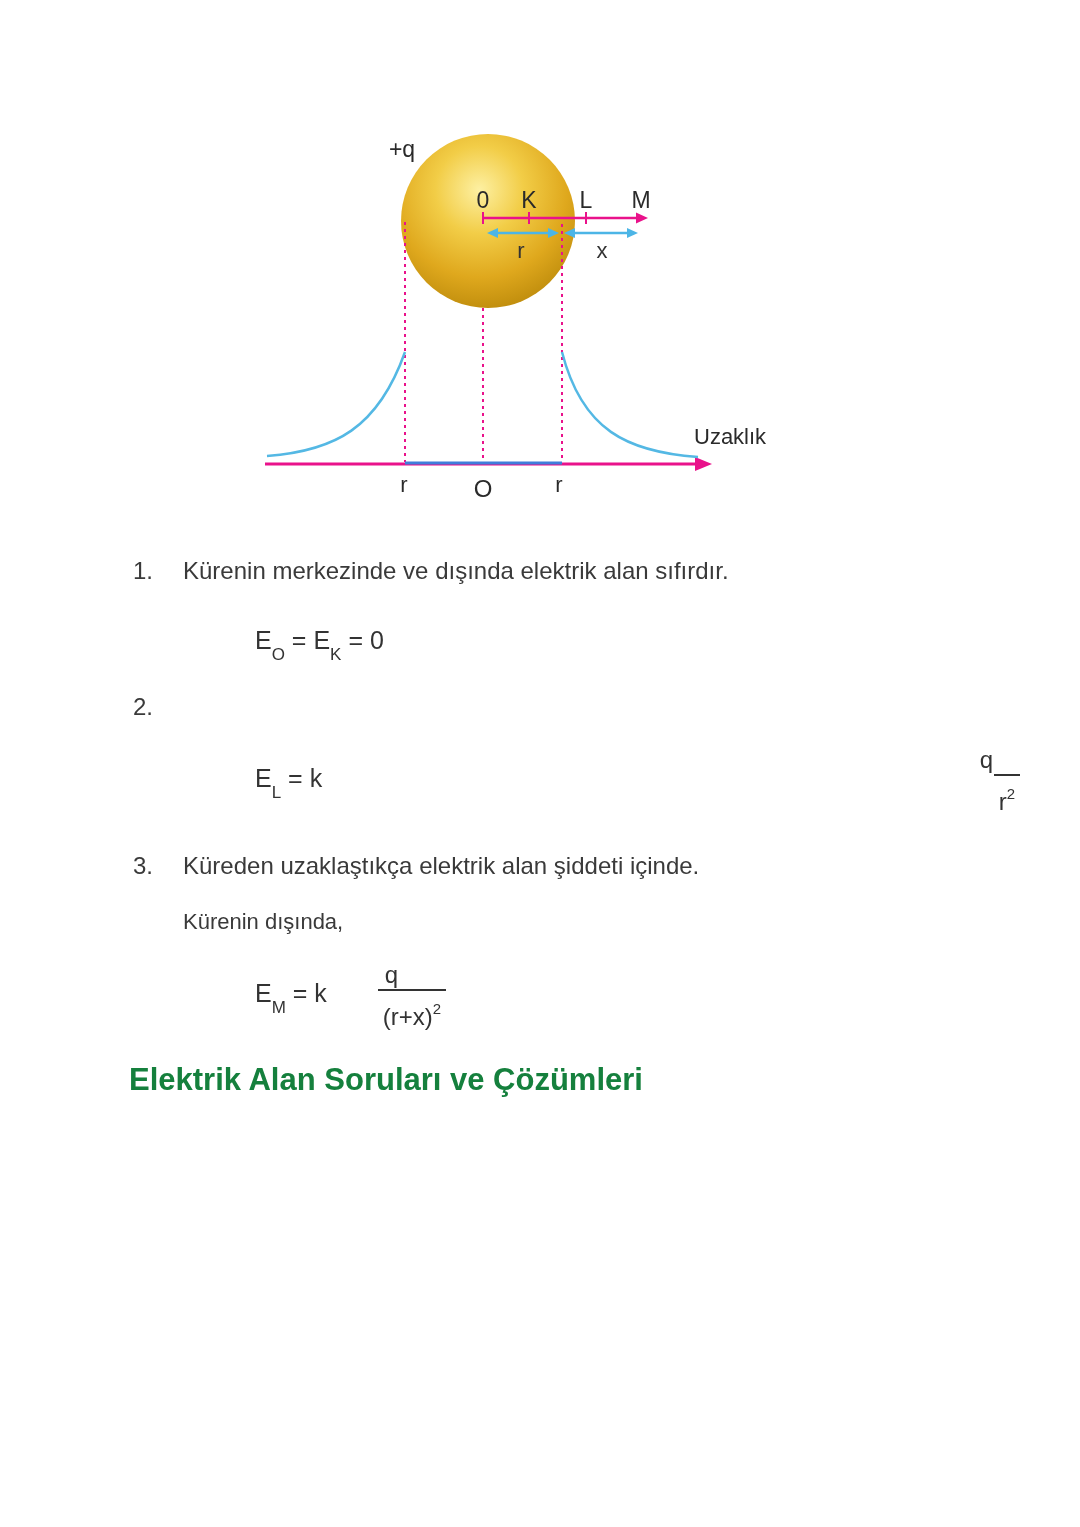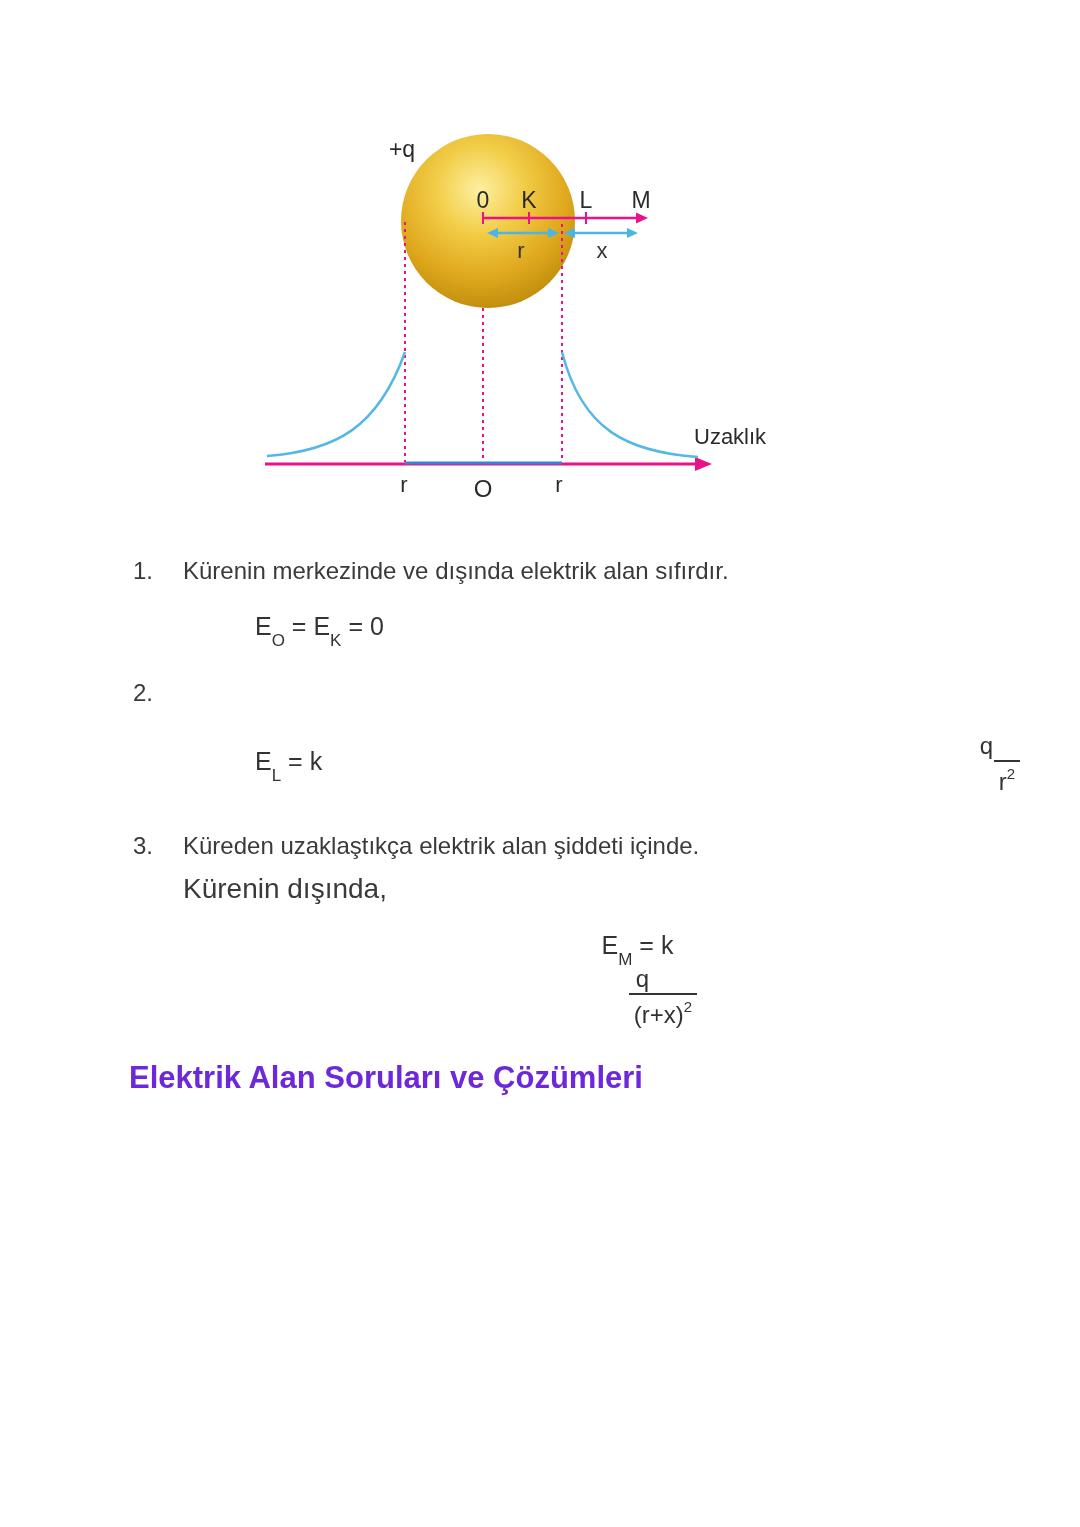--- a/index.html
+++ b/index.html
@@ -15,28 +15,28 @@
   .figure svg { position:absolute; left:0; top:0; display:block; }
   .content { padding-left:133px; padding-right:60px; }
   .item { display:flex; font-size:24px; line-height:1.25; color:#3a3a3a; }
   .item .numcol { flex:0 0 50px; }
   .item-1 { margin-top:36px; }
   .item-2 { margin-top:32px; }
   .item-3 { margin-top:36px; }
   .formula { display:flex; align-items:center; font-size:25px; color:#333; margin-left:122px; }
   .formula sub { font-size:17px; position:relative; top:5px; }
   .formula sup { font-size:15px; position:relative; top:-2px; }
-  .f-eo { margin-top:26px; }
+  .f-eo { margin-top:40px; }
   .f-el { margin-top:24px;justify-content:space-between; }
-  .f-em { margin-top:26px;flex-direction:column; }
+  .f-em { margin-top:26px; }
   .frac { display:inline-flex; flex-direction:column; align-items:center; margin-left:10px; line-height:1.15; font-size:24px; }
   .frac .fnum { padding:0 5px; }
-  .frac .fden { border-top:2px solid #333; padding:5px 5px 0;margin-left:41px; }
-  .note { margin-top:12px; margin-left:50px; font-size:28px; }
-  .heading { margin-top:32px; margin-left:-4px; font-size:31px; font-weight:bold; color:#6d28d9; }
+  .frac .fden { border-top:2px solid #333; padding:11px 5px 0;margin-left:41px; }
+  .note { margin-top:28px; margin-left:50px; font-size:22px; }
+  .heading { margin-top:32px; margin-left:-4px; font-size:31px; font-weight:bold; color:#15803d; }
 </style>
 </head>
 <body>
 
 <div class="figure">
   <svg width="1080" height="520" viewBox="0 0 1080 520">
     <defs>
       <radialGradient id="sphereGrad" cx="45%" cy="32%" r="72%">
         <stop offset="0%" stop-color="#fdf0a2"></stop>
         <stop offset="35%" stop-color="#f2cd47"></stop>

